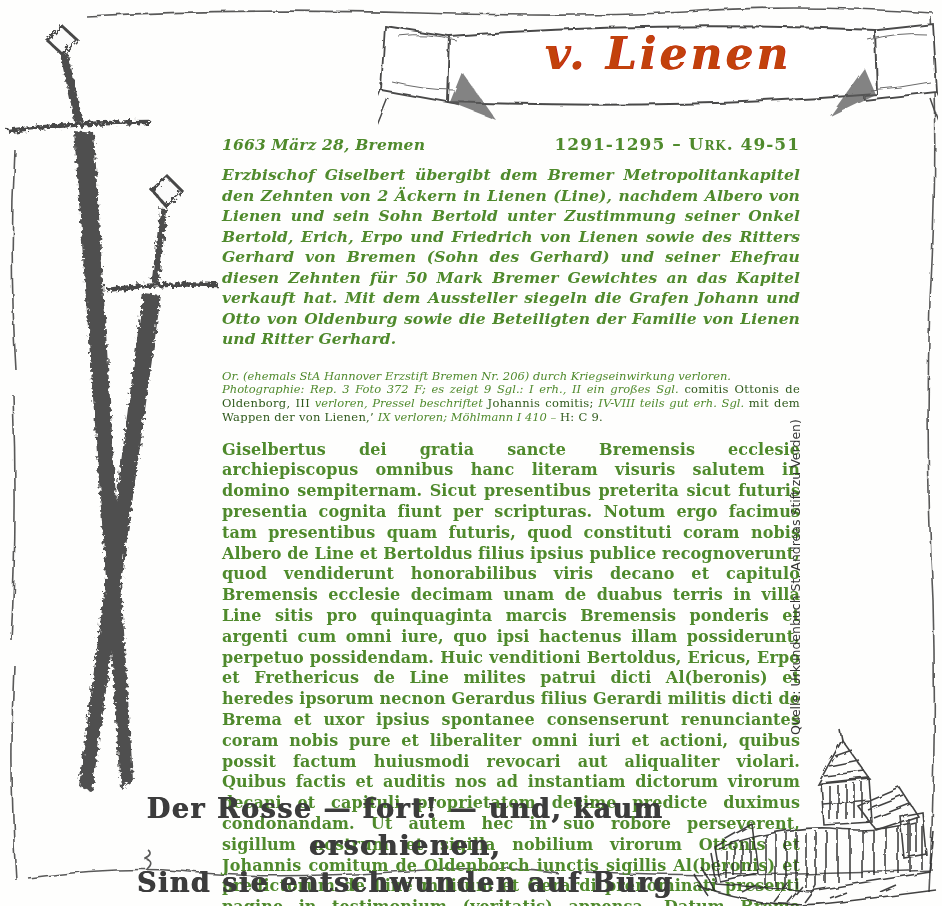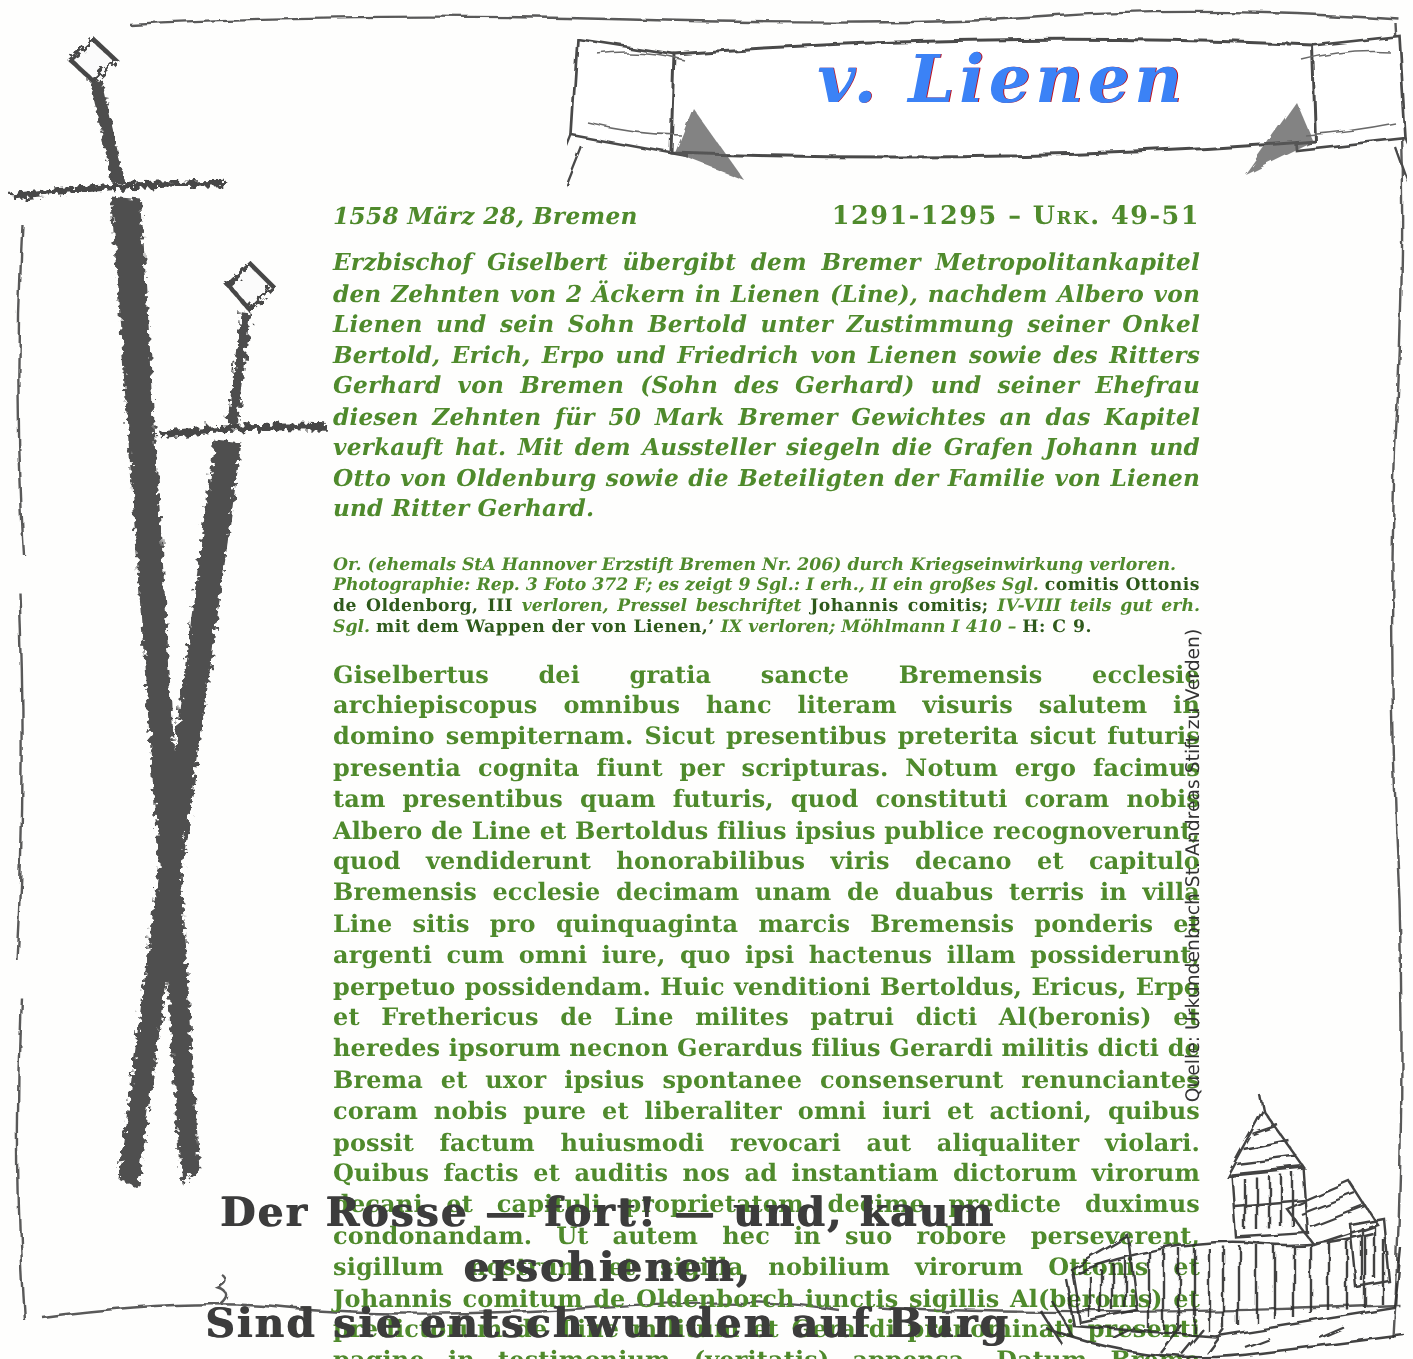--- a/index.html
+++ b/index.html
@@ -10,34 +10,34 @@
   
   .sketch-layer{position:absolute;pointer-events:none;}
   #border-svg{left:0;top:0;}
   #swords-svg{left:0;top:0;}
   #ribbon-svg{left:378px;top:6px;}
   #castle-svg{left:690px;top:726px;}
 
   
   .banner-title{position:absolute;left:468px;top:28px;width:400px;
     text-align:center;font-family:"DejaVu Serif",serif;font-style:italic;
-    font-weight:bold;font-size:44px;letter-spacing:3px;color:#3b82f6;
+    font-weight:bold;font-size:44px;letter-spacing:3px;color:#c2410c;
     text-shadow:0.6px 0 #c3121c;}
 
   
   .content{position:absolute;left:222px;top:134px;width:578px;color:#4f8a2c;}
   .dateline{display:flex;justify-content:space-between;align-items:baseline;}
   .date-place{font-size:15.5px;font-weight:bold;font-style:italic;letter-spacing:0.2px;}
   .range-ref{font-size:17px;font-weight:bold;font-variant:small-caps;letter-spacing:1px;}
 
   .summary{margin:11px 0 16px 0;font-size:15.5px;line-height:20.5px;font-weight:bold;
     font-style:italic;text-align:justify;letter-spacing:0.1px;}
 
   .notes{margin-top:20px;font-size:11.5px;line-height:13.8px;font-style:italic;
-    font-weight:bold;text-align:justify;}
+    font-weight:normal;text-align:justify;}
   .notes .up{font-style:normal;color:#2e591b;letter-spacing:0.3px;}
 
   .charter{margin:15px 0 0 0;font-size:16px;line-height:20.8px;text-align:justify;
     font-weight:bold;letter-spacing:0.1px;color:#4f8a2c;}
 
   
   .source-caption{position:absolute;left:795px;top:577px;
     transform:translate(-50%,-50%) rotate(-90deg);white-space:nowrap;
     font-family:"DejaVu Sans",sans-serif;font-size:12.5px;color:#333;}
 
@@ -99,21 +99,21 @@
       <path d="M72,96 L118,114 L84,66 Z" fill="#5a5a5a" opacity="0.75"></path>
       <path d="M497,88 L452,110 L486,62 Z" fill="#5a5a5a" opacity="0.75"></path>
       <path d="M20,30 Q50,26 78,34 M14,76 Q46,84 76,84" stroke="#6a6a6a" stroke-width="1" fill="none"></path>
       <path d="M490,34 Q520,26 548,28 M492,84 Q522,82 552,76" stroke="#6a6a6a" stroke-width="1" fill="none"></path>
     </g>
   </svg>
   <div class="banner-title">v. Lienen</div>
 
   <div class="content">
     <div class="dateline">
-      <span class="date-place">1558 März 28, Bremen</span>
+      <span class="date-place">1663 März 28, Bremen</span>
       <span class="range-ref">1291-1295 – Urk. 49-51</span>
     </div>
 
     <p class="summary">Erzbischof Giselbert übergibt dem Bremer Metropolitankapitel den Zehnten von 2 Äckern in Lienen (Line), nachdem Albero von Lienen und sein Sohn Bertold unter Zustimmung seiner Onkel Bertold, Erich, Erpo und Friedrich von Lienen sowie des Ritters Gerhard von Bremen (Sohn des Gerhard) und seiner Ehefrau diesen Zehnten für 50 Mark Bremer Gewichtes an das Kapitel verkauft hat. Mit dem Aussteller siegeln die Grafen Johann und Otto von Oldenburg sowie die Beteiligten der Familie von Lienen und Ritter Gerhard.</p>
 
     <div class="notes">
       <div>Or. (ehemals StA Hannover Erzstift Bremen Nr. 206) durch Kriegseinwirkung verloren.</div>
       <div><span>Photographie: Rep. 3 Foto 372 F; es zeigt 9 Sgl.: I erh., II ein großes Sgl. </span><span class="up">comitis Ottonis de Oldenborg, III</span><span> verloren, Pressel beschriftet </span><span class="up">Johannis comitis;</span><span> IV-VIII teils gut erh. Sgl. </span><span class="up">mit dem Wappen der von Lienen,’</span><span> IX verloren; Möhlmann I 410 – </span><span class="up">H: C 9.</span></div>
     </div>
 

